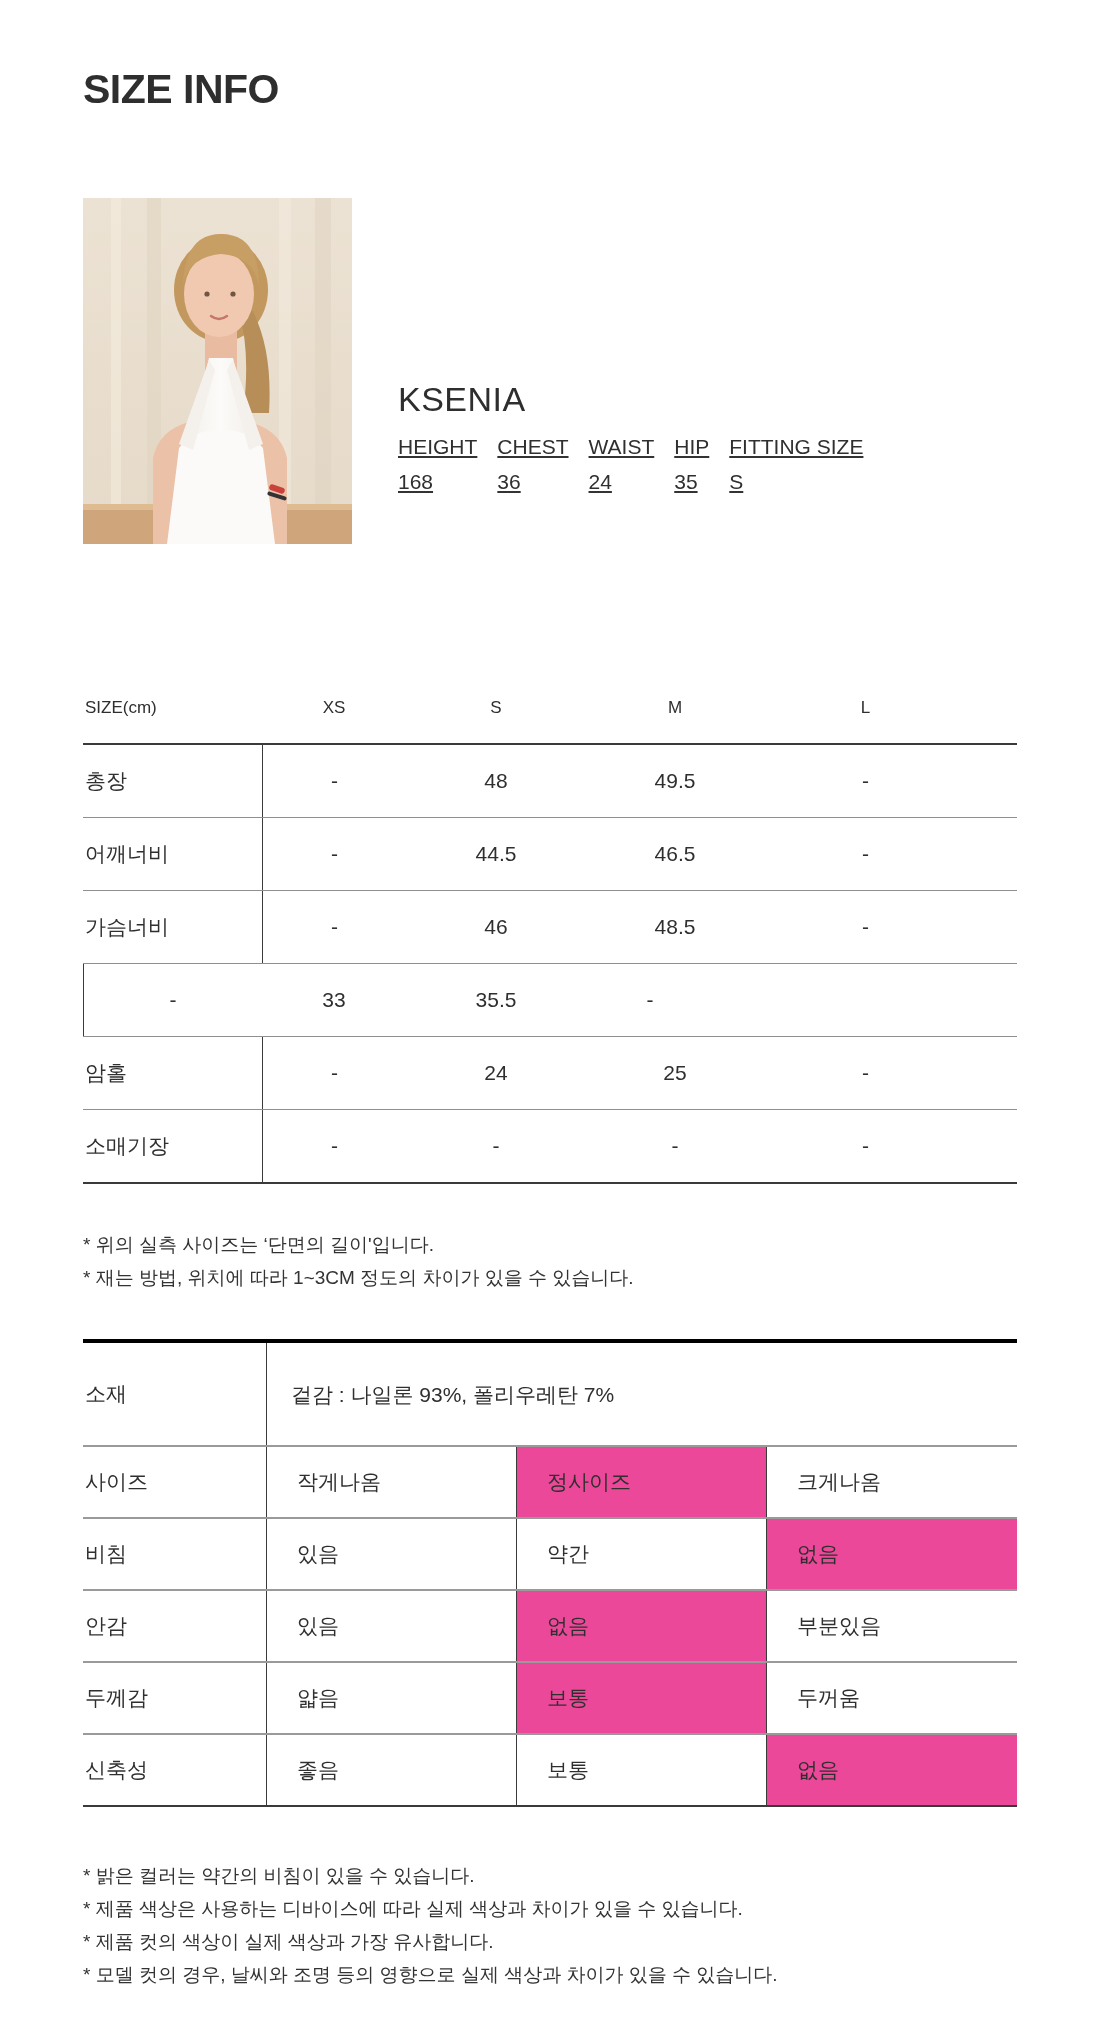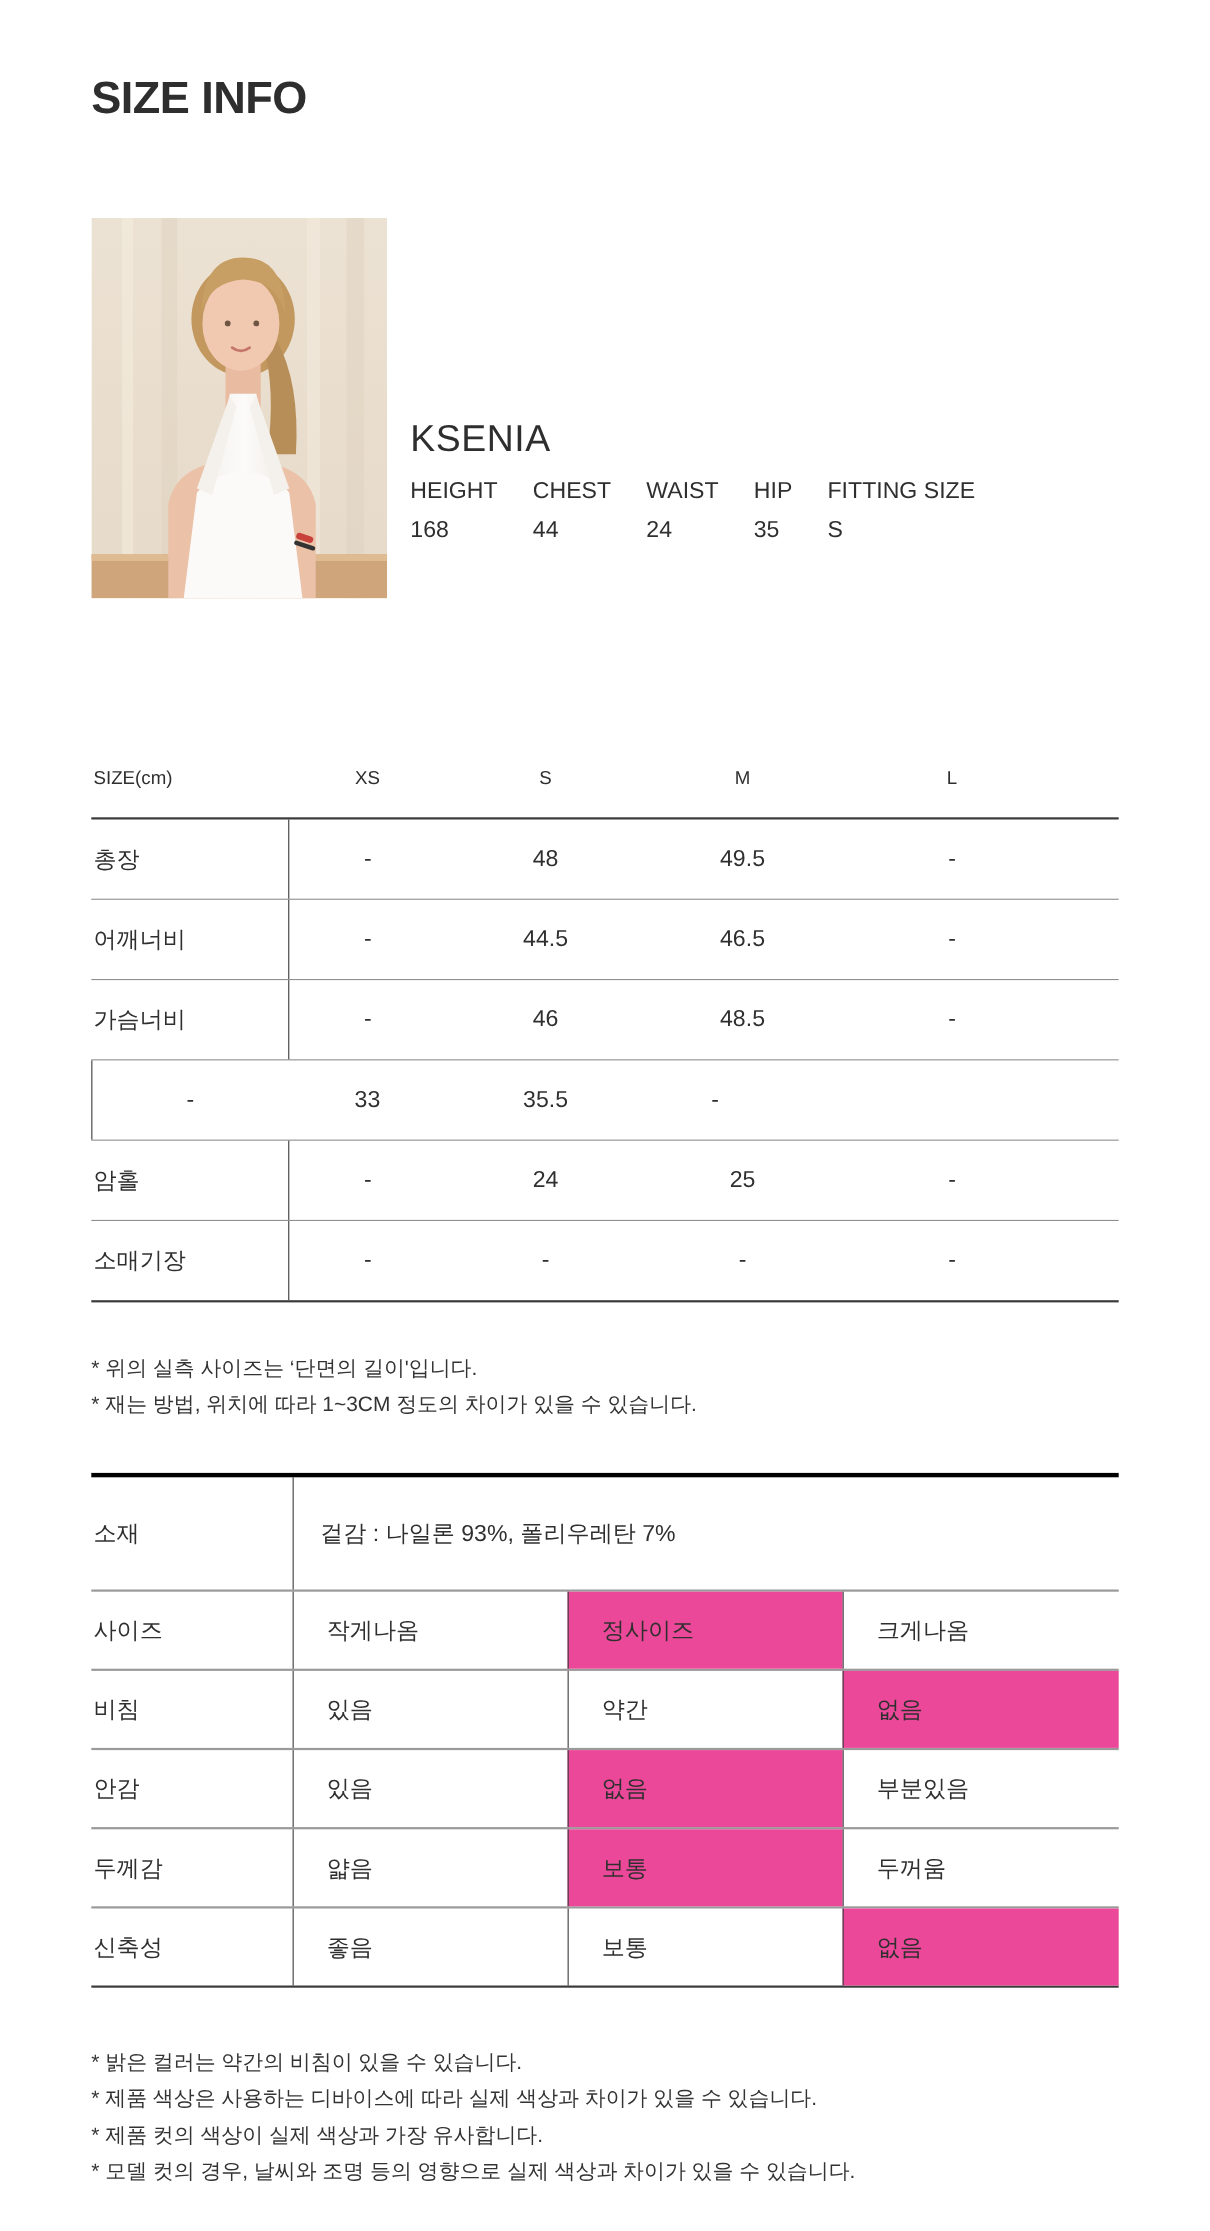--- a/index.html
+++ b/index.html
@@ -14,23 +14,23 @@
 
   
   .title{
     font-size:41px;line-height:46px;font-weight:700;
     color:#2e2e2e;letter-spacing:-0.5px;
   }
 
   
   .model-section{display:flex;margin-top:86px;height:346px;}
   .photo{width:269px;height:346px;flex:0 0 269px;overflow:hidden;}
-  .model-info{margin-left:21px;padding-top:180px;}
+  .model-info{margin-left:46px;padding-top:180px;}
   .model-name{font-size:34px;line-height:42px;font-weight:500;color:#2e2e2e;letter-spacing:0.5px;}
-  .specs{display:flex;gap:32px;margin-top:14px;}
+  .specs{display:flex;gap:20px;margin-top:14px;text-decoration:underline;}
   .spec{display:flex;flex-direction:column;}
   .spec-label{font-size:21px;line-height:26px;color:#2f2f2f;white-space:nowrap;}
   .spec-value{font-size:21px;line-height:26px;color:#2f2f2f;margin-top:9px;}
 
   
   .size-table{margin-top:144px;width:934px;}
   .t1-grid{display:grid;grid-template-columns:179px 144px 180px 178px 253px;}
   .t1-head{height:55px;}
   .t1-head .cell{display:flex;align-items:flex-start;padding-top:10px;font-size:17px;color:#2f2f2f;}
   .t1-body{border-top:2px solid #3a3a3a;border-bottom:2px solid #3a3a3a;}
@@ -114,21 +114,21 @@
     </div>
     <div class="model-info">
       <div class="model-name">KSENIA</div>
       <div class="specs">
         <div class="spec">
           <span class="spec-label">HEIGHT</span>
           <span class="spec-value">168</span>
         </div>
         <div class="spec">
           <span class="spec-label">CHEST</span>
-          <span class="spec-value">44</span>
+          <span class="spec-value">36</span>
         </div>
         <div class="spec">
           <span class="spec-label">WAIST</span>
           <span class="spec-value">24</span>
         </div>
         <div class="spec">
           <span class="spec-label">HIP</span>
           <span class="spec-value">35</span>
         </div>
         <div class="spec">

